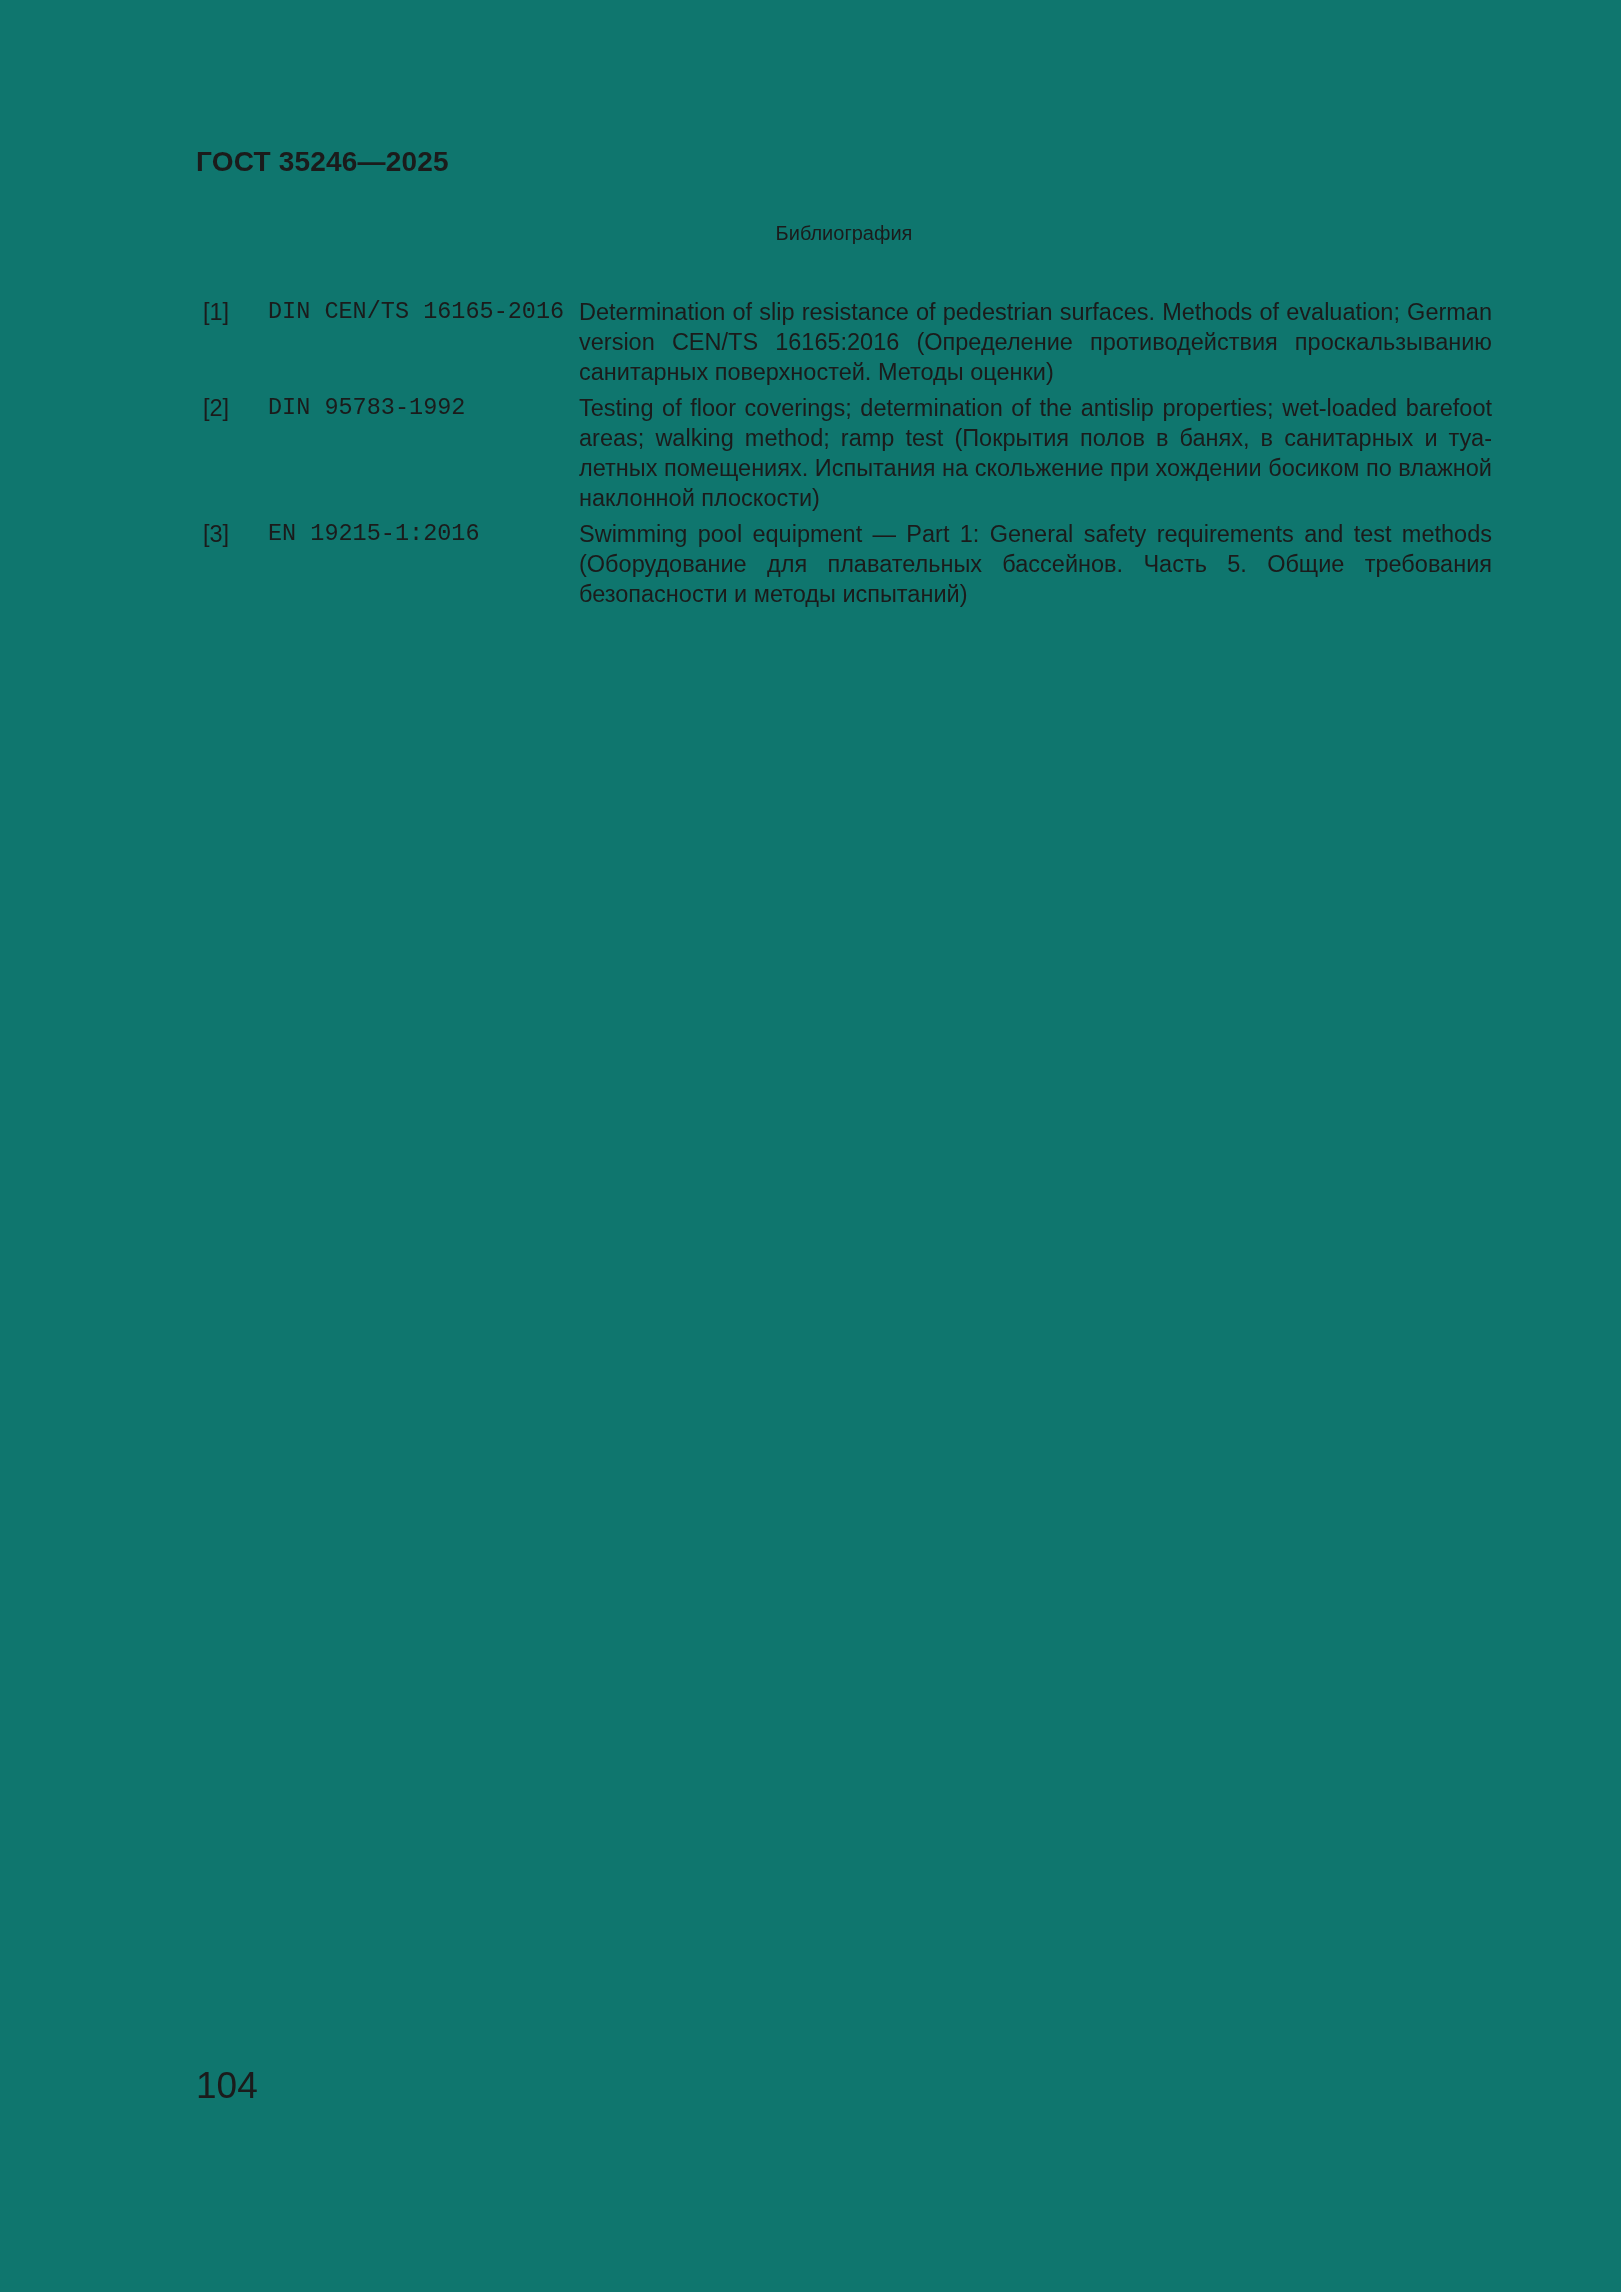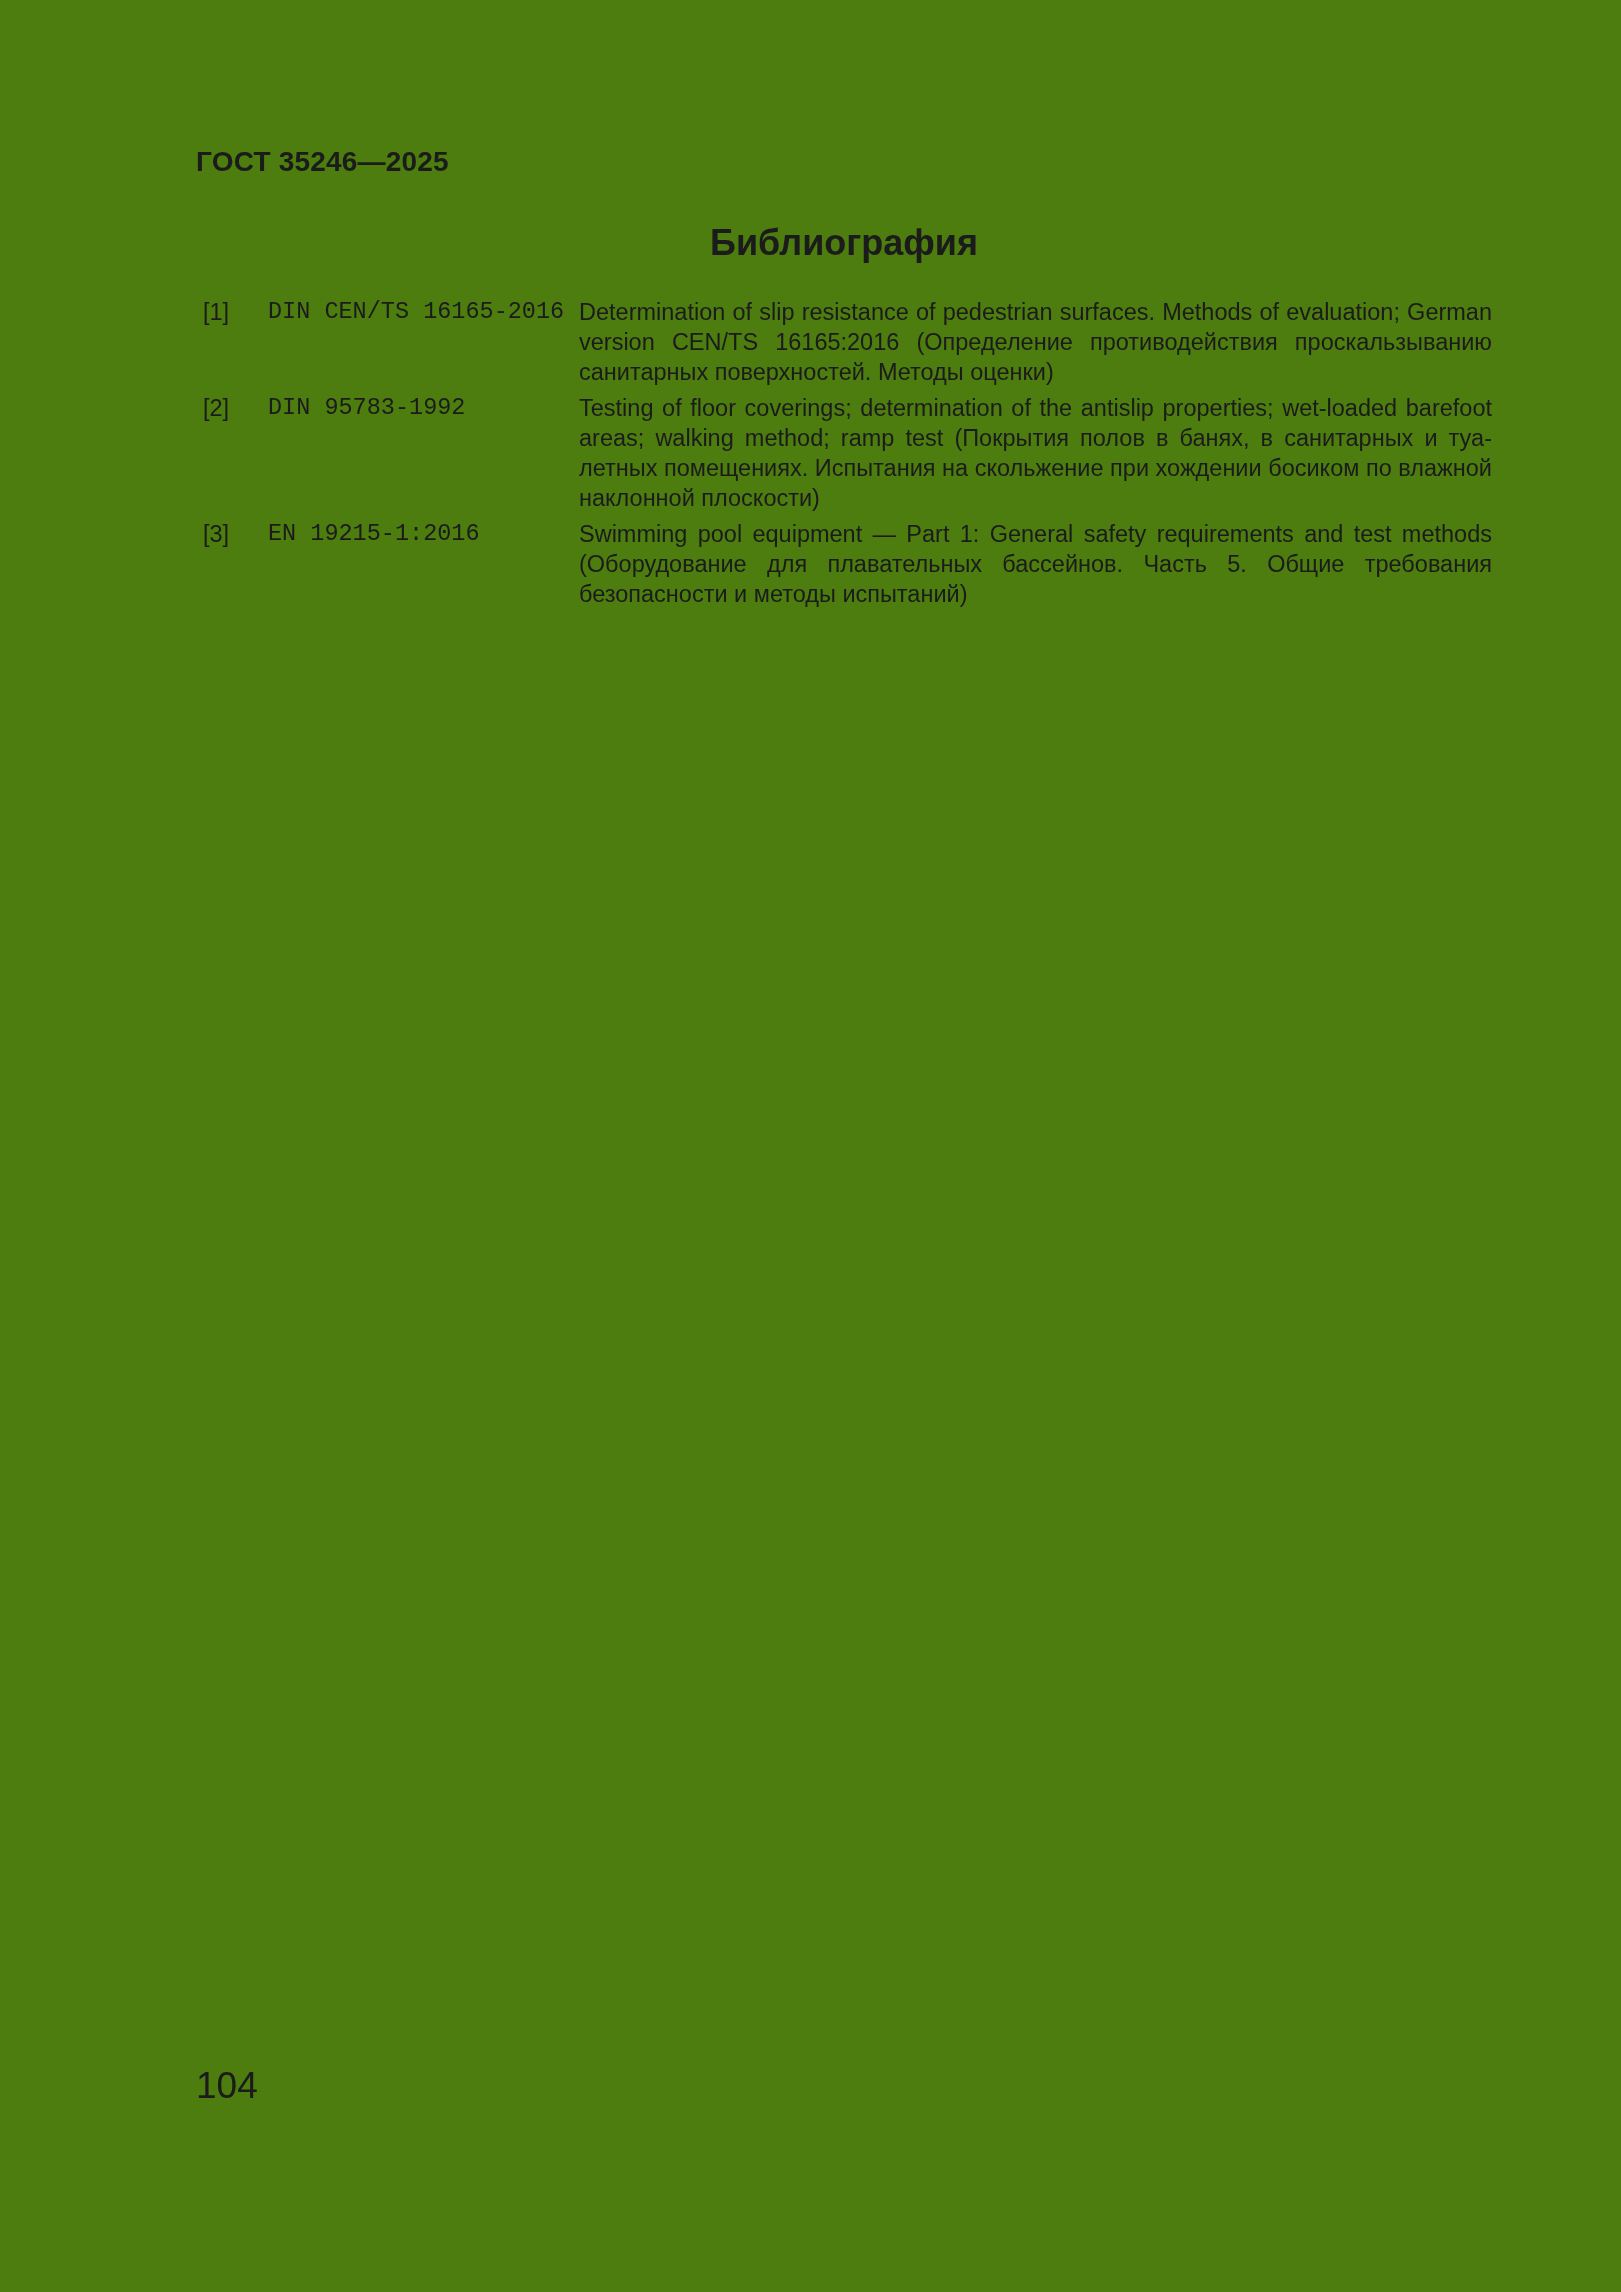--- a/index.html
+++ b/index.html
@@ -11,39 +11,39 @@
     width: 1621px;
     height: 2293px;
     background: #ffffff;
     color: #1b1b1b;
     font-family: "Liberation Sans", sans-serif;
     -webkit-font-smoothing: antialiased;
   }
   .page {
     position: absolute;
     inset: 0;
-    background: #4d7c0f;
+    background: #0f766e;
   }
   .doc-header {
     position: absolute;
     left: 196px;
     top: 146px;
     font-size: 28px;
     font-weight: bold;
     letter-spacing: 0.2px;
     white-space: nowrap;
   }
   .doc-title {
     position: absolute;
     left: 196px;
     top: 222px;
     width: 1296px;
     text-align: center;
-    font-size: 36px;
-    font-weight: bold;
+    font-size: 20px;
+    font-weight: normal;
   }
   .bib-list {
     position: absolute;
     left: 196px;
     top: 297px;
     width: 1296px;
     font-size: 23.5px;
     line-height: 30px;
   }
   .bib-entry {

